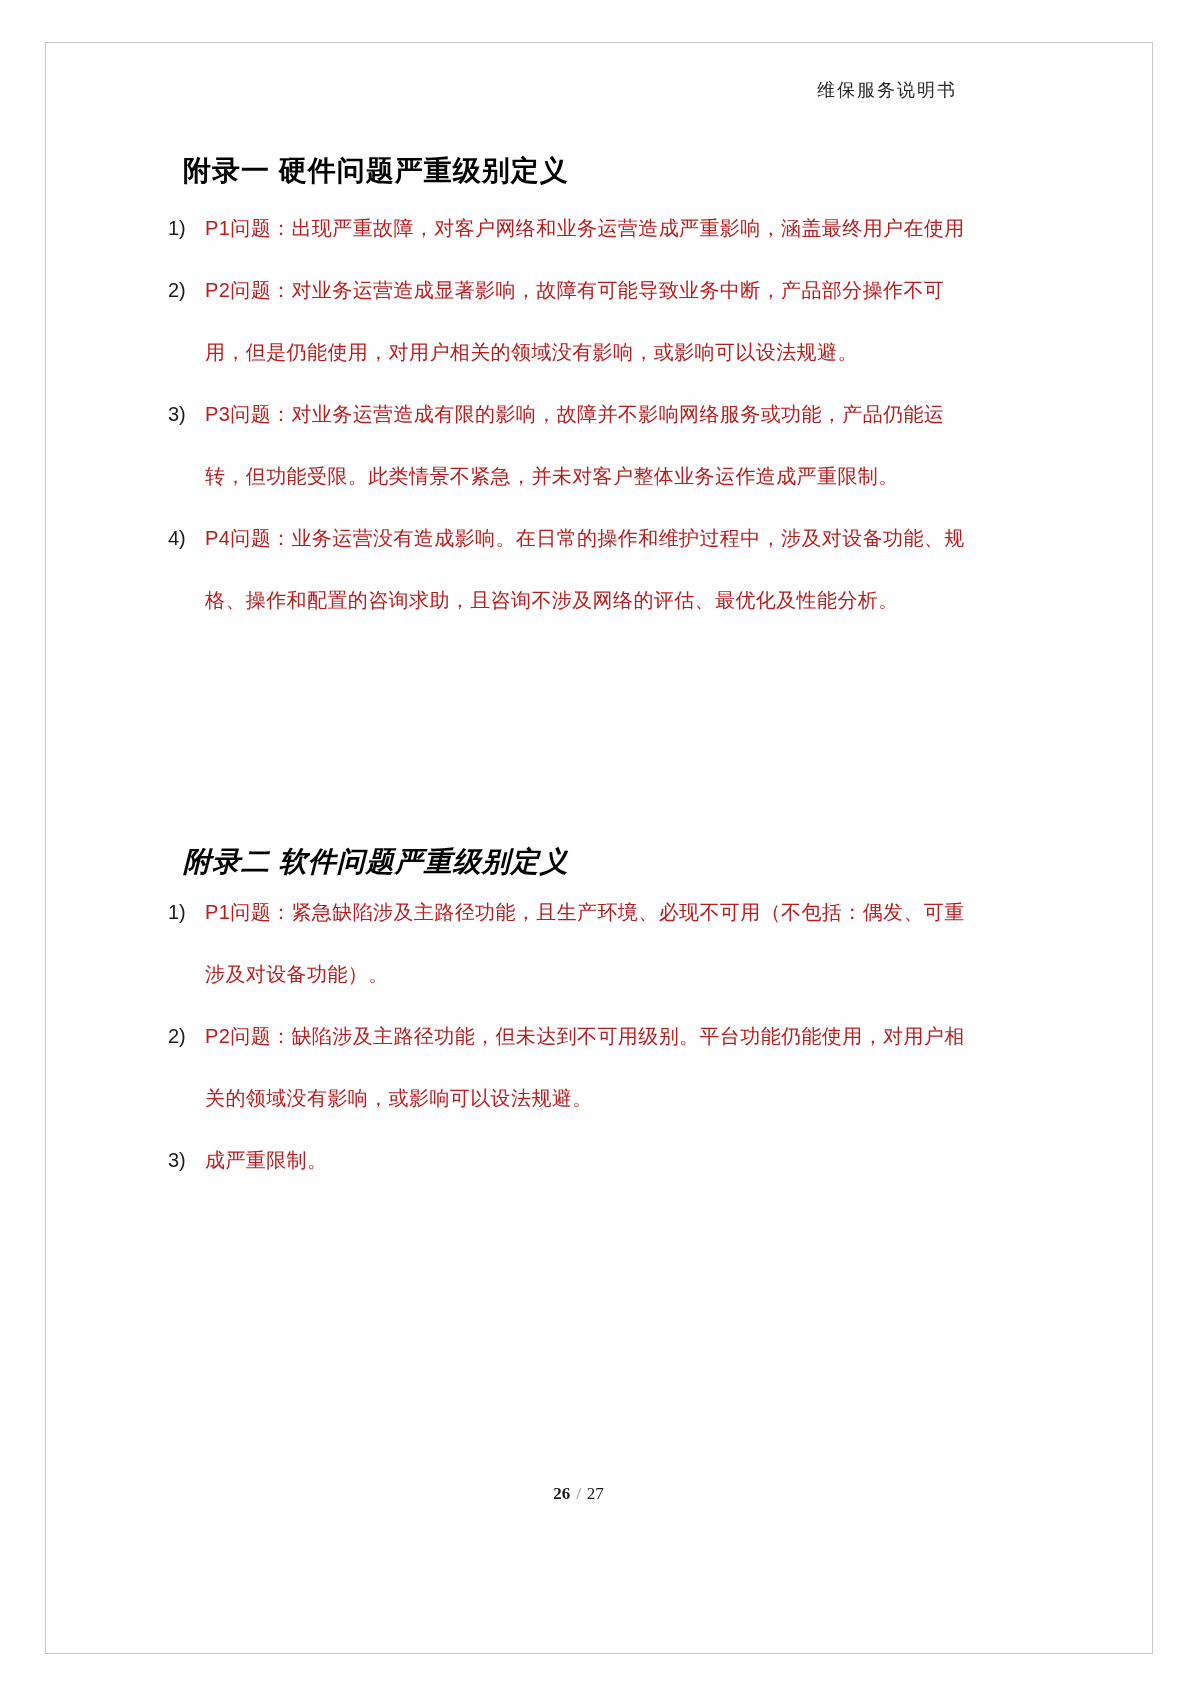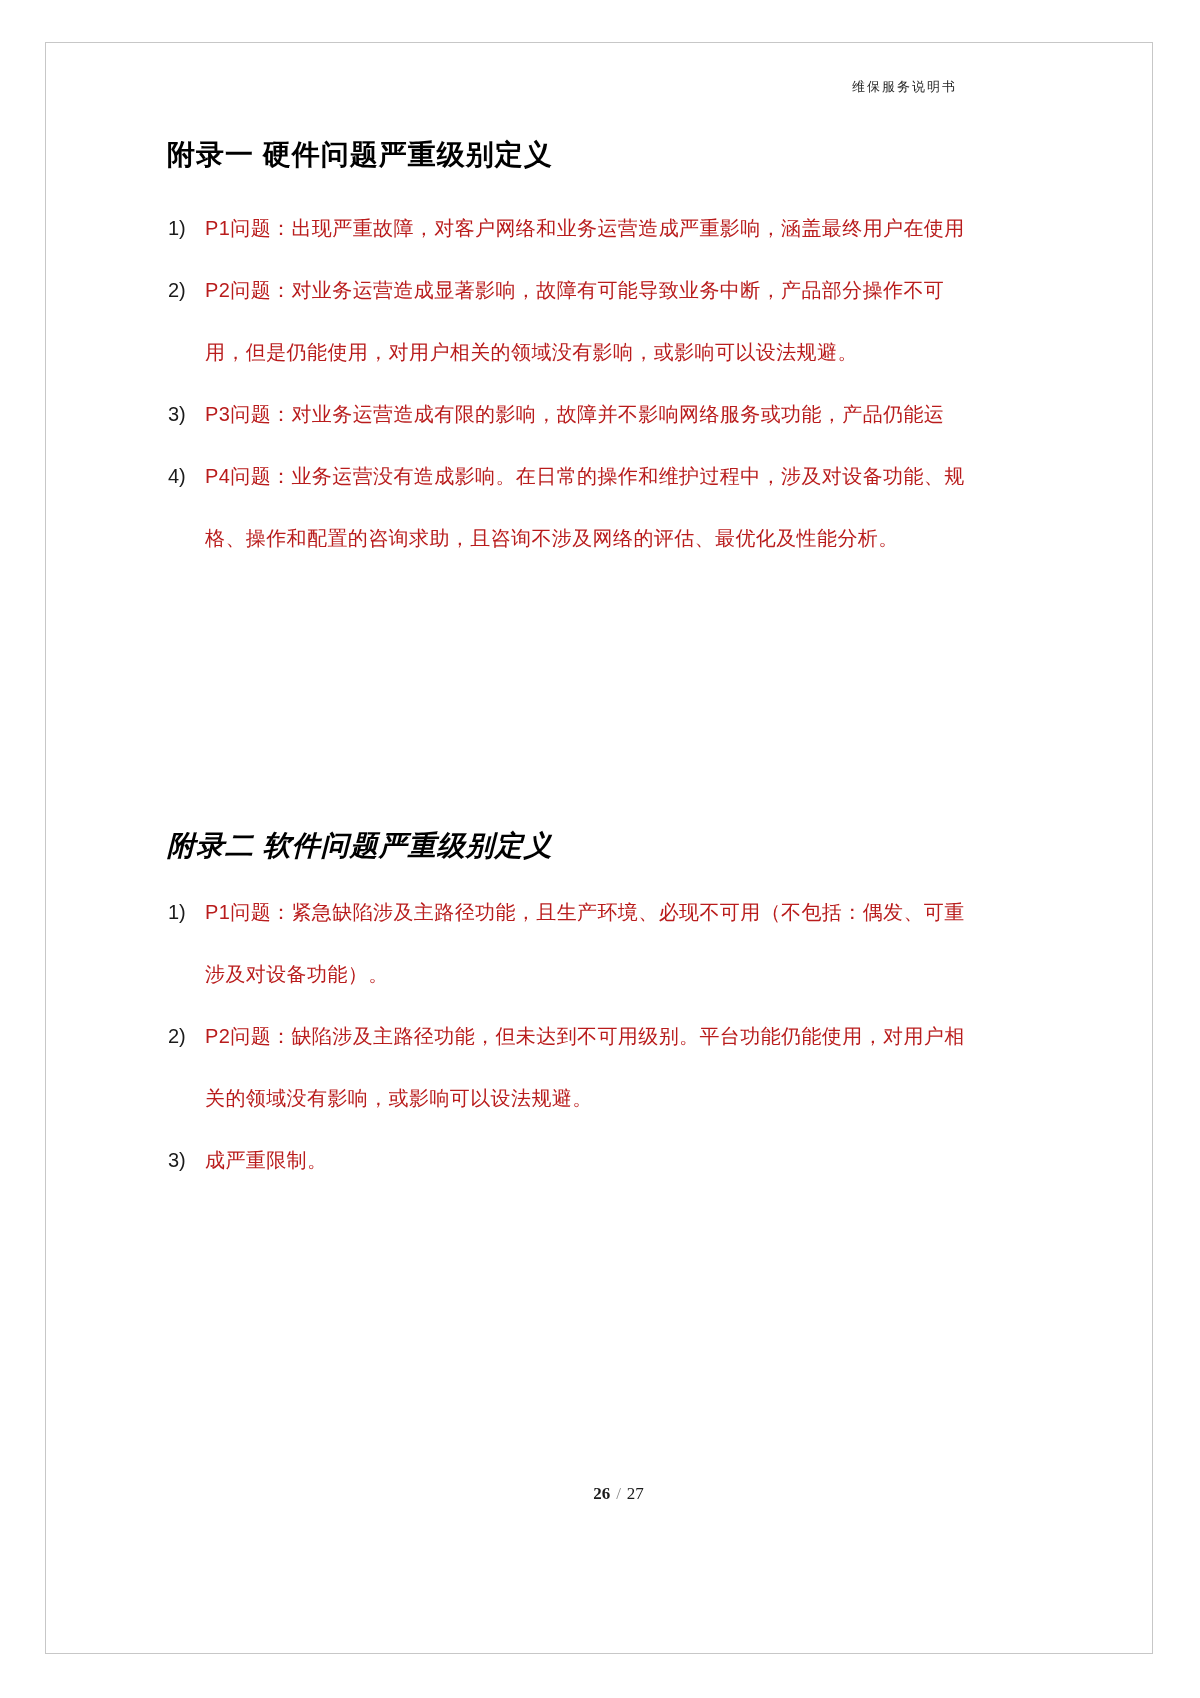--- a/index.html
+++ b/index.html
@@ -24,28 +24,28 @@
     border: 1px solid #c7c7c7;
     box-sizing: border-box;
   }
   .header {
     position: absolute;
     top: 78px;
     left: 0;
     width: 957px;
     text-align: right;
     font-family: "Liberation Serif", serif;
-    font-size: 13px;
+    font-size: 18px;
     letter-spacing: 2px;
     color: #262626;
   }
   .h1 {
     position: absolute;
     left: 167px;
-    margin: 0;
+    margin: 16px;
     font-size: 28px;
     font-weight: 700;
     letter-spacing: 1px;
     color: #000000;
     font-family: "Liberation Sans", sans-serif;
     white-space: nowrap;
   }
   .h1.s1 { top: 136px; }
   .h1.s2 { top: 827px; font-style: italic; }
   .list {
@@ -76,21 +76,20 @@
   }
   .footer {
     position: absolute;
     top: 1484px;
     left: 0;
     width: 1157px;
     text-align: center;
     font-family: "Liberation Serif", serif;
     font-size: 17px;
     color: #1b1b1b;
-    margin-left: 40px;
   }
   .pg-cur { font-weight: 700; }
   .pg-sep { color: #8a8a8a; margin: 0 6px; }
   .pg-tot { font-weight: 400; }
 </style>
 </head>
 <body>
 
 <div class="frame"></div>
 
@@ -111,20 +110,21 @@
     <span class="num">2)</span>
     <div class="itembody">
       <div class="ln">P2问题：对业务运营造成显著影响，故障有可能导致业务中断，产品部分操作不可</div>
       <div class="ln">用，但是仍能使用，对用户相关的领域没有影响，或影响可以设法规避。</div>
     </div>
   </li>
   <li class="item">
     <span class="num">3)</span>
     <div class="itembody">
       <div class="ln">P3问题：对业务运营造成有限的影响，故障并不影响网络服务或功能，产品仍能运</div>
+      <div class="ln">转，但功能受限。此类情景不紧急，并未对客户整体业务运作造成严重限制。</div>
     </div>
   </li>
   <li class="item">
     <span class="num">4)</span>
     <div class="itembody">
       <div class="ln">P4问题：业务运营没有造成影响。在日常的操作和维护过程中，涉及对设备功能、规</div>
       <div class="ln">格、操作和配置的咨询求助，且咨询不涉及网络的评估、最优化及性能分析。</div>
     </div>
   </li>
 </ol>

